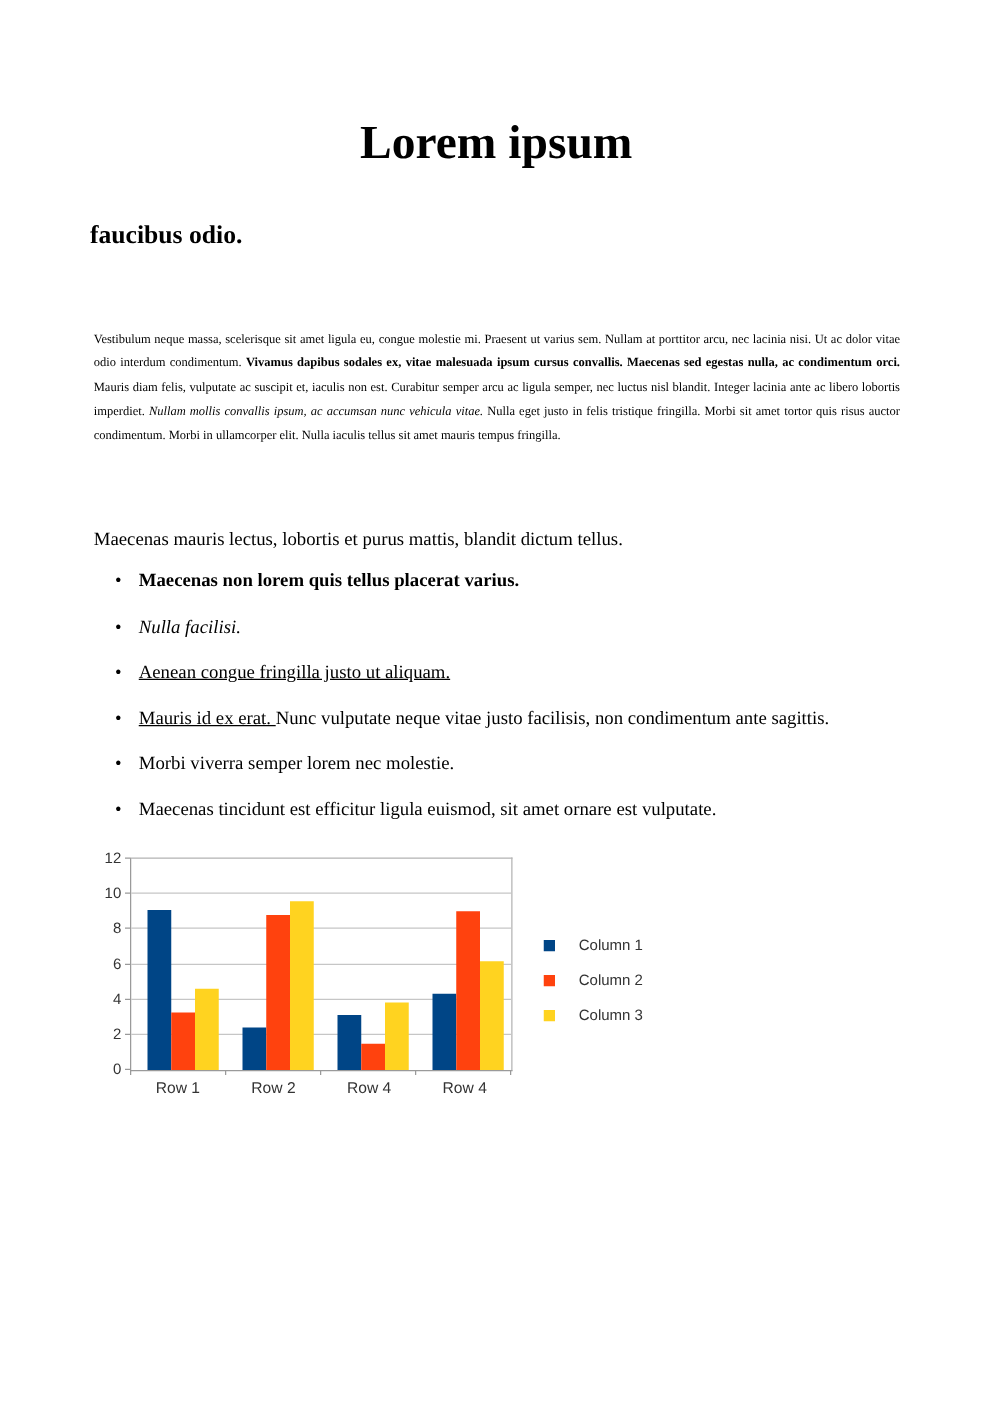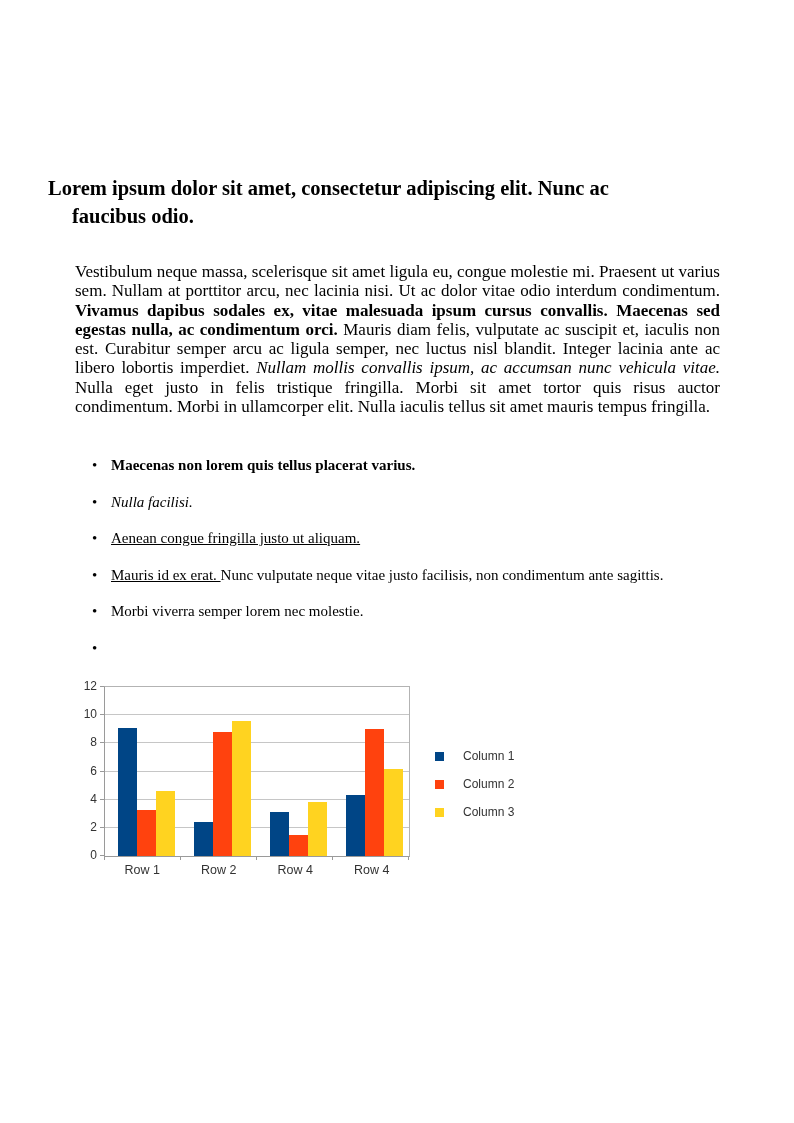--- a/index.html
+++ b/index.html
@@ -12,21 +12,21 @@
     position:absolute; top:91px; left:0; width:794px; text-align:center;
     font-size:38px; font-weight:bold; line-height:46px;
   }
   .doc-heading {
     position:absolute; top:174px; left:48px; width:680px;
     font-size:20.5px; font-weight:bold; line-height:28px;
   }
   .doc-heading .h-line2 { display:block; padding-left:24px; }
   .para1 {
     position:absolute; top:262px; left:75px; width:645px;
-    font-size:17px; line-height:19.3px; text-align:justify;
+    font-size:10px; line-height:19.3px; text-align:justify;
   }
   .run-bold { font-weight:bold; }
   .run-italic { font-style:italic; }
   .run-underline { text-decoration:underline;text-align:right; }
   .para2 {
     position:absolute; top:423px; left:75px; width:645px;
     font-size:15px; line-height:19px;
   }
   .bullet-list {
     position:absolute; top:456px; left:75px; width:645px;
@@ -57,36 +57,37 @@
   .x-labels span { flex:1; text-align:center; }
   .legend { position:absolute; left:360px; top:64px; }
   .legend-item { display:flex; align-items:center; height:28px;gap:12px; }
   .legend-swatch { width:9px; height:9px; margin-right:7px; flex:0 0 auto; }
 </style>
 </head>
 <body>
 
 <div class="page">
 
+  <div class="doc-title">Lorem ipsum</div>
 
   <div class="doc-heading">
-    <span class="h-line1">Lorem ipsum dolor sit amet, consectetur adipiscing elit. Nunc ac</span>
     <span class="h-line2">faucibus odio.</span>
   </div>
 
   <p class="para1"><span class="run-normal">Vestibulum neque massa, scelerisque sit amet ligula eu, congue molestie mi. Praesent ut varius sem. Nullam at porttitor arcu, nec lacinia nisi. Ut ac dolor vitae odio interdum condimentum. </span><span class="run-bold">Vivamus dapibus sodales ex, vitae malesuada ipsum cursus convallis. Maecenas sed egestas nulla, ac condimentum orci.</span><span class="run-normal"> Mauris diam felis, vulputate ac suscipit et, iaculis non est. Curabitur semper arcu ac ligula semper, nec luctus nisl blandit. Integer lacinia ante ac libero lobortis imperdiet. </span><span class="run-italic">Nullam mollis convallis ipsum, ac accumsan nunc vehicula vitae.</span><span class="run-normal"> Nulla eget justo in felis tristique fringilla. Morbi sit amet tortor quis risus auctor condimentum. Morbi in ullamcorper elit. Nulla iaculis tellus sit amet mauris tempus fringilla.</span></p>
 
+  <p class="para2">Maecenas mauris lectus, lobortis et purus mattis, blandit dictum tellus.</p>
 
   <ul class="bullet-list">
     <li><span class="bullet-marker">•</span><span class="run-bold">Maecenas non lorem quis tellus placerat varius.</span></li>
     <li><span class="bullet-marker">•</span><span class="run-italic">Nulla facilisi.</span></li>
     <li><span class="bullet-marker">•</span><span class="run-underline">Aenean congue fringilla justo ut aliquam.</span></li>
     <li><span class="bullet-marker">•</span><span class="run-underline">Mauris id ex erat. </span><span class="run-normal">Nunc vulputate neque vitae justo facilisis, non condimentum ante sagittis.</span></li>
     <li><span class="bullet-marker">•</span><span class="run-normal">Morbi viverra semper lorem nec molestie.</span></li>
-    <li><span class="bullet-marker">•</span></li>
+    <li><span class="bullet-marker">•</span><span class="run-normal">Maecenas tincidunt est efficitur ligula euismod, sit amet ornare est vulputate.</span></li>
   </ul>
 
   <div class="chart">
     <div class="chart-plot">
         <div class="gridline" style="bottom: 28.1667px;"></div>
         <div class="gridline" style="bottom: 56.3333px;"></div>
         <div class="gridline" style="bottom: 84.5px;"></div>
         <div class="gridline" style="bottom: 112.667px;"></div>
         <div class="gridline" style="bottom: 140.833px;"></div>
         <div class="bar" style="left: 13px; width: 19px; height: 128.158px; background: rgb(0, 69, 134);"></div>

